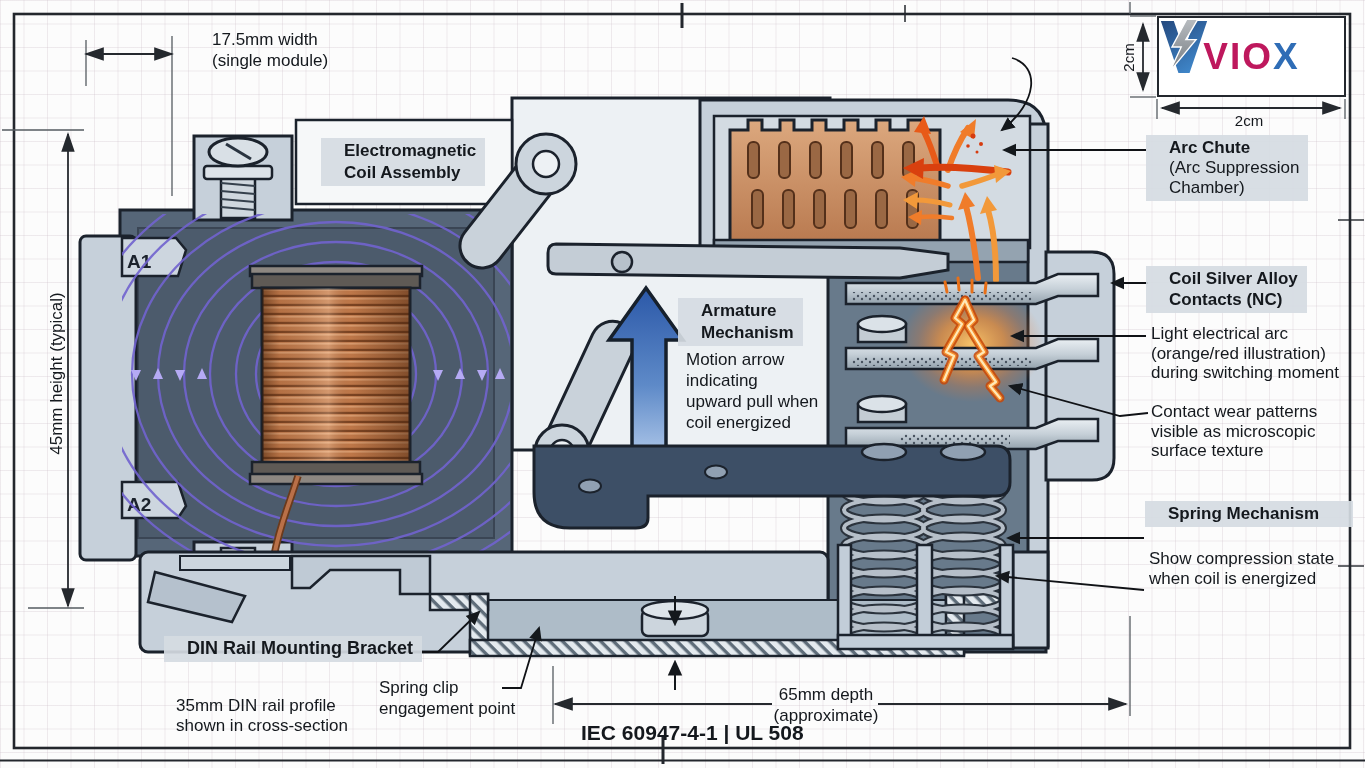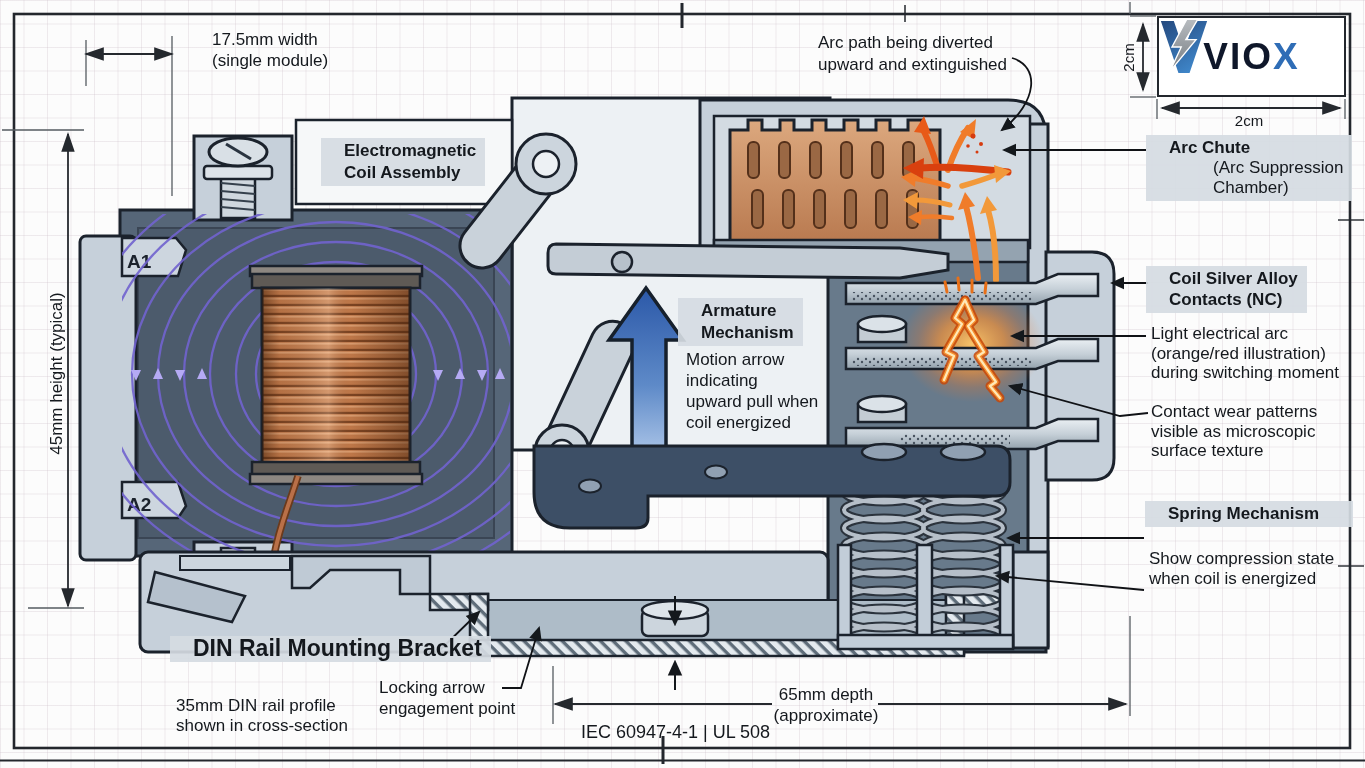--- a/index.html
+++ b/index.html
@@ -9,34 +9,34 @@
     background-image:
       linear-gradient(rgba(205,190,200,0.30) 1px, transparent 1px),
       linear-gradient(90deg, rgba(205,190,200,0.30) 1px, transparent 1px);
     background-size:23.5px 23.5px;
     font-family:"Liberation Sans", sans-serif;
   }
   svg{position:absolute;left:0;top:0;}
   .lbl{position:absolute;font-size:17px;line-height:21px;color:#14181d;white-space:nowrap;z-index:5;}
   .bold{font-weight:bold;}
   .box{background:rgba(213,219,226,0.92);padding:2px 9px 3px 23px;}
-  .desc20{line-height:20px;margin-left:44px;}
+  .desc20{line-height:20px;}
   .desc19{line-height:19.5px;}
   .center{text-align:center;}
   .vdim{left:-33px;top:363px;width:178px;text-align:center;transform:rotate(-90deg);}
   .logo-vdim{left:1106px;top:47px;width:44px;text-align:center;transform:rotate(-90deg);font-size:15px;}
   .logo-box{
     position:absolute;left:1157px;top:16px;width:189px;height:81px;
     background:#ffffff;border:2.5px solid #23272d;box-sizing:border-box;
     display:flex;align-items:center;justify-content:center;gap:6px;z-index:5;
   }
   .logo-text{font-size:37px;font-weight:bold;letter-spacing:2px;line-height:37px;}
-  .lg-gray{color:#0f172a;}
+  .lg-gray{color:#be185d;}
   .lg-blue{color:#2f6db6;}
-  .std{font-size:18px;font-weight:normal;}
+  .std{font-size:21px;font-weight:bold;}
 </style>
 </head>
 <body>
 
 <div id="sheet">
 
 <svg width="1365" height="768" viewBox="0 0 1365 768">
   <defs>
     <marker id="ah" viewBox="0 0 10 10" refX="8.5" refY="5" markerWidth="8" markerHeight="8" orient="auto-start-reverse">
       <path d="M0,0.5 L10,5 L0,9.5 Z" fill="#14181c"></path>
@@ -402,24 +402,20 @@
 
 <div class="lbl vdim">45mm height (typical)</div>
 
 <div class="lbl center" style="left:760px;top:684px;width:132px">
   <div>65mm depth</div>
   <div>(approximate)</div>
 </div>
 
 <div class="lbl std" style="left:581px;top:722px">IEC 60947-4-1 | UL 508</div>
 
-<div class="lbl" style="left:818px;top:32px;line-height:21.5px">
-  <div>Arc path being diverted</div>
-  <div>upward and extinguished</div>
-</div>
 
 <div class="lbl box bold" style="left:321px;top:138px;line-height:21.5px">
   <div>Electromagnetic</div>
   <div>Coil Assembly</div>
 </div>
 
 <div class="lbl box bold" style="left:678px;top:298px;line-height:21.5px">
   <div>Armature</div>
   <div>Mechanism</div>
 </div>
@@ -453,28 +449,28 @@
   <div>surface texture</div>
 </div>
 
 <div class="lbl box bold" style="left:1145px;top:501px;min-width:176px">Spring Mechanism</div>
 
 <div class="lbl desc19" style="left:1149px;top:549px">
   <div>Show compression state</div>
   <div>when coil is energized</div>
 </div>
 
-<div class="lbl box bold" style="left:170px;top:636px;font-size:23px">DIN Rail Mounting Bracket</div>
+<div class="lbl box bold" style="left:164px;top:636px;font-size:18px">DIN Rail Mounting Bracket</div>
 <div class="lbl desc19" style="left:176px;top:696px">
   <div>35mm DIN rail profile</div>
   <div>shown in cross-section</div>
 </div>
 
 <div class="lbl" style="left:379px;top:677px;line-height:21px">
-  <div>Locking arrow</div>
+  <div>Spring clip</div>
   <div>engagement point</div>
 </div>
 
 <div class="logo-box">
   <svg width="50" height="58" viewBox="0 0 54 60">
     <defs>
       <linearGradient id="lgV" x1="0" y1="0" x2="0.6" y2="1">
         <stop offset="0" stop-color="#24497e"></stop>
             <stop offset="1" stop-color="#3f86c9"></stop>
       </linearGradient>

